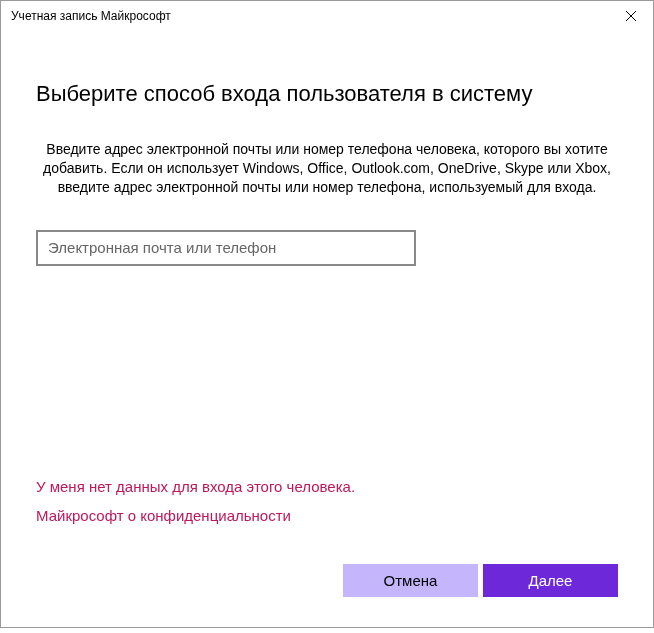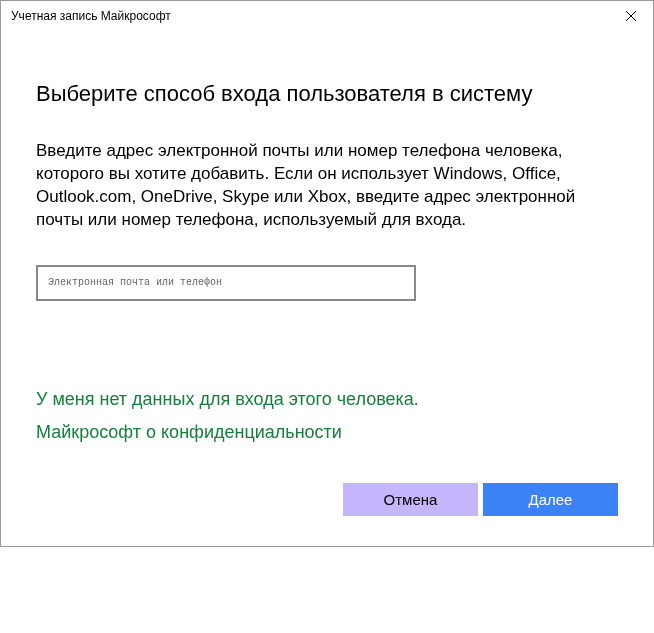--- a/index.html
+++ b/index.html
@@ -9,21 +9,21 @@
     }
     body {
       font-family: 'Segoe UI', Tahoma, Geneva, Verdana, sans-serif;
       background: #fff;
       width: 654px;
       height: 633px;
       overflow: hidden;
     }
     .window {
       width: 654px;
-      height: 547px;
+      height: 628px;
       border: 1px solid #9a9a9a;
       display: flex;
       flex-direction: column;
       position: relative;
     }
     .titlebar {
       height: 30px;
       display: flex;
       align-items: center;
       justify-content: space-between;
@@ -53,48 +53,49 @@
       flex-direction: column;
       gap: 8px;
     }
     .heading {
       font-size: 22px;
       font-weight: 400;
       color: #000;
       margin-bottom: 25px;
     }
     .description {
-      font-size: 17px;
+      font-size: 14px;
       color: #000;
       line-height: 1.35;
       margin-bottom: 25px;
+      text-align: center;
     }
     .input-field {
       width: 380px;
       height: 36px;
       border: 2px solid #888;
       padding: 0 10px;
-      font-size: 10px;
-      font-family: Liberation Mono, monospace;
+      font-size: 15px;
+      font-family: Liberation Sans, sans-serif;
       color: #000000;
       outline: none;
     }
     .input-field::placeholder {
       color: #666;
     }
     .spacer {
       flex: 1;
     }
     .links {
       margin-bottom: 20px;
     }
     .link {
       display: block;
-      color: #15803d;
-      font-size: 18px;
+      color: #be185d;
+      font-size: 15px;
       text-decoration: none;
       margin-bottom: 12px;
       cursor: pointer;
       margin-top: 12px;
     }
     .footer {
       display: flex;
       justify-content: flex-end;
       gap: 5px;
       padding-bottom: 10px;
@@ -105,21 +106,21 @@
       border: none;
       font-size: 15px;
       font-family: inherit;
       cursor: pointer;
     }
     .btn-cancel {
       background: #c4b5fd;
       color: #000;
     }
     .btn-next {
-      background: #3b82f6;
+      background: #6d28d9;
       color: #fff;
     }
   </style>
 </head>
 <body>
 
 <div class="window">
   <div class="titlebar">
     <span class="titlebar-title">Учетная запись Майкрософт</span>
     <div class="close-btn">

